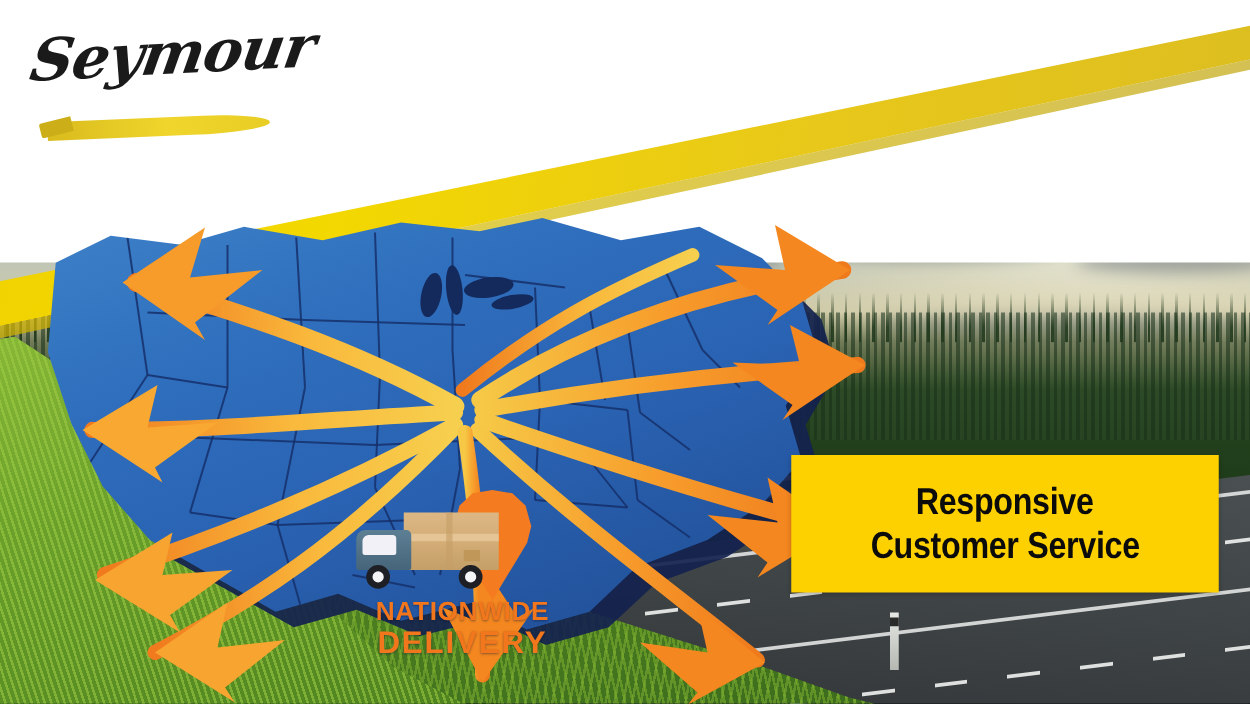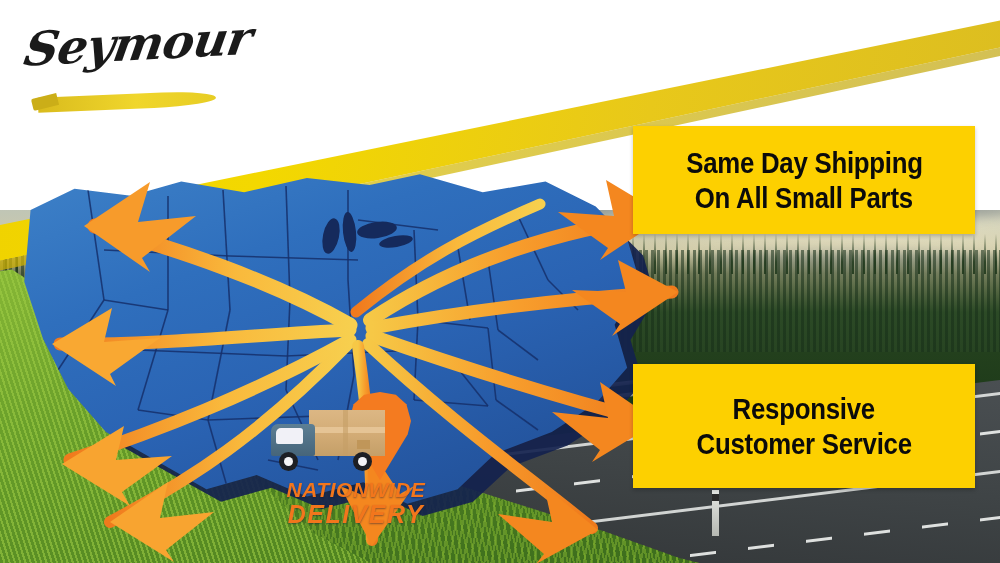--- a/index.html
+++ b/index.html
@@ -131,21 +131,21 @@
     background:linear-gradient(90deg,#d9bb1d,#f0d62c 55%,#e7cd24);
     border-radius:0 60% 70% 0 / 0 100% 100% 0;
     transform:rotate(-2.4deg);
   }
   .logo-tail{
     position:absolute;left:14px;top:80px;width:26px;height:12px;
     background:#cbae18;transform:rotate(-14deg);border-radius:2px 0 0 2px;
   }
 
   
-  .map-wrap{position:absolute;left:10px;top:160px;width:660px;height:380px;font-style:italic;}
+  .map-wrap{position:absolute;left:24px;top:160px;width:660px;height:380px;}
   .map-shadow{
     position:absolute;left:22px;top:18px;width:630px;height:352px;
     background:#14224f;opacity:.92;
     clip-path:polygon(2% 14%,9% 8%,18% 10%,26% 6%,36% 9%,46% 5%,56% 7%,64% 4%,74% 9%,84% 6%,92% 13%,97% 22%,99% 34%,95% 46%,97% 58%,92% 68%,85% 76%,76% 82%,70% 92%,62% 96%,55% 90%,46% 94%,38% 88%,30% 92%,22% 84%,14% 76%,8% 64%,4% 50%,1% 34%);
     filter:blur(1px);
   }
   .map{
     position:absolute;left:8px;top:0;width:628px;height:358px;
     background:linear-gradient(160deg,#3f83c9 0%,#2f6fbd 30%,#2a63b3 55%,#24559f 80%,#1f4a8f 100%);
     clip-path:polygon(2% 14%,9% 8%,18% 10%,26% 6%,36% 9%,46% 5%,56% 7%,64% 4%,74% 9%,84% 6%,92% 13%,97% 22%,99% 34%,95% 46%,97% 58%,92% 68%,85% 76%,76% 82%,70% 92%,62% 96%,55% 90%,46% 94%,38% 88%,30% 92%,22% 84%,14% 76%,8% 64%,4% 50%,1% 34%);
@@ -207,21 +207,21 @@
   }
   .promo span{
     display:block;color:#0b0b0b;text-align:center;
     font-family:"Liberation Sans",sans-serif;font-weight:700;
     font-size:30px;line-height:1.17;
     transform:scaleX(.86);transform-origin:center;
     letter-spacing:-.3px;white-space:nowrap;
   }
   #promo-1{left:633px;top:126px;width:342px;height:108px;}
   #promo-2{left:633px;top:261px;width:342px;height:74px;}
-  #promo-3{left:633px;top:364px;width:342px;height:124px;}
+  #promo-3{left:633px;top:364px;width:342px;height:110px;}
 </style>
 </head>
 <body>
 
 <div id="stage">
 
   <div class="photo">
     <div class="sky"></div>
     <div class="cloud c1"></div>
     <div class="cloud c2"></div>
@@ -358,24 +358,20 @@
         <div class="truck-cab"></div>
         <div class="truck-win"></div>
         <div class="wheel w1"></div>
         <div class="wheel w2"></div>
       </div>
       <div class="cap cap1">NATIONWIDE</div>
       <div class="cap cap2">DELIVERY</div>
     </div>
   </div>
 
-  <div class="promo" id="promo-1">
-    <span>Same Day Shipping</span>
-    <span>On All Small Parts</span>
-  </div>
 
 
   <div class="promo" id="promo-3">
     <span>Responsive</span>
     <span>Customer Service</span>
   </div>
 
 </div>
 
 </body></html>

